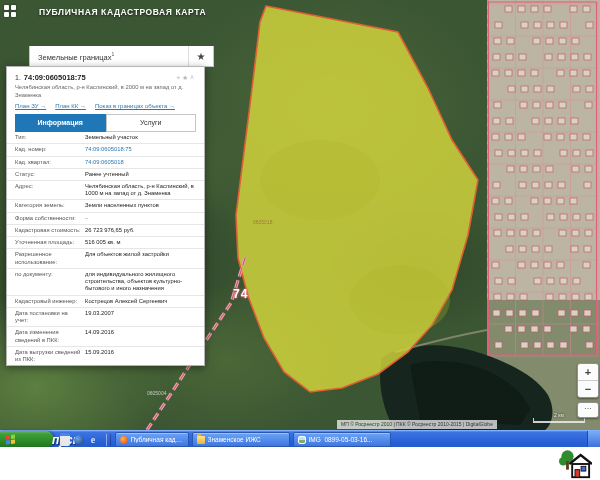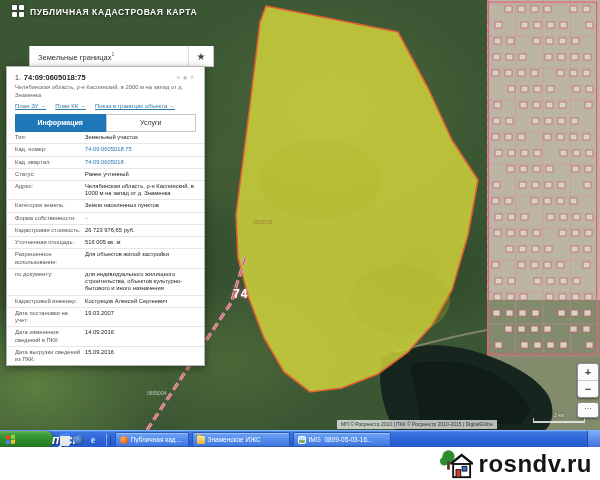--- a/index.html
+++ b/index.html
@@ -33,21 +33,21 @@
 
   .zoombox{position:absolute;left:577px;top:363px;width:20px;background:#fbfbfb;
       border:1px solid #8f8f8f;border-radius:3px;box-shadow:0 1px 2px rgba(0,0,0,.4);}
   .zoombtn{height:16px;line-height:16px;text-align:center;font-size:11px;font-weight:bold;color:#444;cursor:pointer;}
   .zoombtn + .zoombtn{border-top:1px solid #ccc;}
   .morebox{position:absolute;left:577px;top:402px;width:20px;height:14px;line-height:12px;background:#fbfbfb;
       border:1px solid #8f8f8f;border-radius:3px;text-align:center;font-size:8px;color:#555;
       box-shadow:0 1px 2px rgba(0,0,0,.4);cursor:pointer;}
 
   
-  .map-header{position:absolute;left:12px;top:5px;display:flex;align-items:center;gap:5px;}
+  .map-header{position:absolute;left:4px;top:5px;display:flex;align-items:center;gap:22px;}
   .pkk-logo{width:13px;height:13px;display:grid;grid-template-columns:5px 5px;grid-template-rows:5px 5px;gap:2px;}
   .pkk-logo i{background:#fff;border-radius:1px;box-shadow:0 0 2px rgba(0,0,0,.5);}
   .map-title{font-size:8.5px;font-weight:bold;color:#fff;letter-spacing:.6px;
       text-shadow:0 1px 2px rgba(0,0,0,.65);}
 
   .searchbar{position:absolute;left:10px;top:25px;width:202px;height:21px;display:flex;
       background:#fff;border:1px solid #9ab0bb;border-radius:3px;box-shadow:0 1px 3px rgba(0,0,0,.35);}
   .search-icon-cell{width:22px;border-right:1px solid #dcdcdc;position:relative;}
   .mag{position:absolute;left:5px;top:4px;width:8px;height:8px;border:1.5px solid #555;border-radius:50%;}
   .mag:after{content:"";position:absolute;left:7px;top:7px;width:4px;height:1.5px;background:#555;transform:rotate(45deg);}
@@ -463,16 +463,15 @@
   <div class="bottom-strip">
     <svg width="34" height="32" viewBox="0 0 36 34">
       <circle cx="10" cy="9" r="6.5" fill="#2e8b2e"></circle>
       <circle cx="5.5" cy="14" r="4.5" fill="#2e8b2e"></circle>
       <rect x="8.5" y="14" width="3" height="9" fill="#5a3d1e"></rect>
       <path d="M12,17 L24,7.5 L36,17" fill="none" stroke="#111" stroke-width="2.4"></path>
       <rect x="15" y="17" width="18" height="14" fill="#fff" stroke="#111" stroke-width="2"></rect>
       <rect x="24.5" y="19.5" width="5" height="5" fill="#3a6fd8" stroke="#111" stroke-width="1"></rect>
       <rect x="18" y="23" width="5" height="8" fill="#d23b2e" stroke="#111" stroke-width="1"></rect>
     </svg>
-    <span class="wm-text">rosndv.ru</span>
   </div>
 
 </div>
 
 </body></html>

